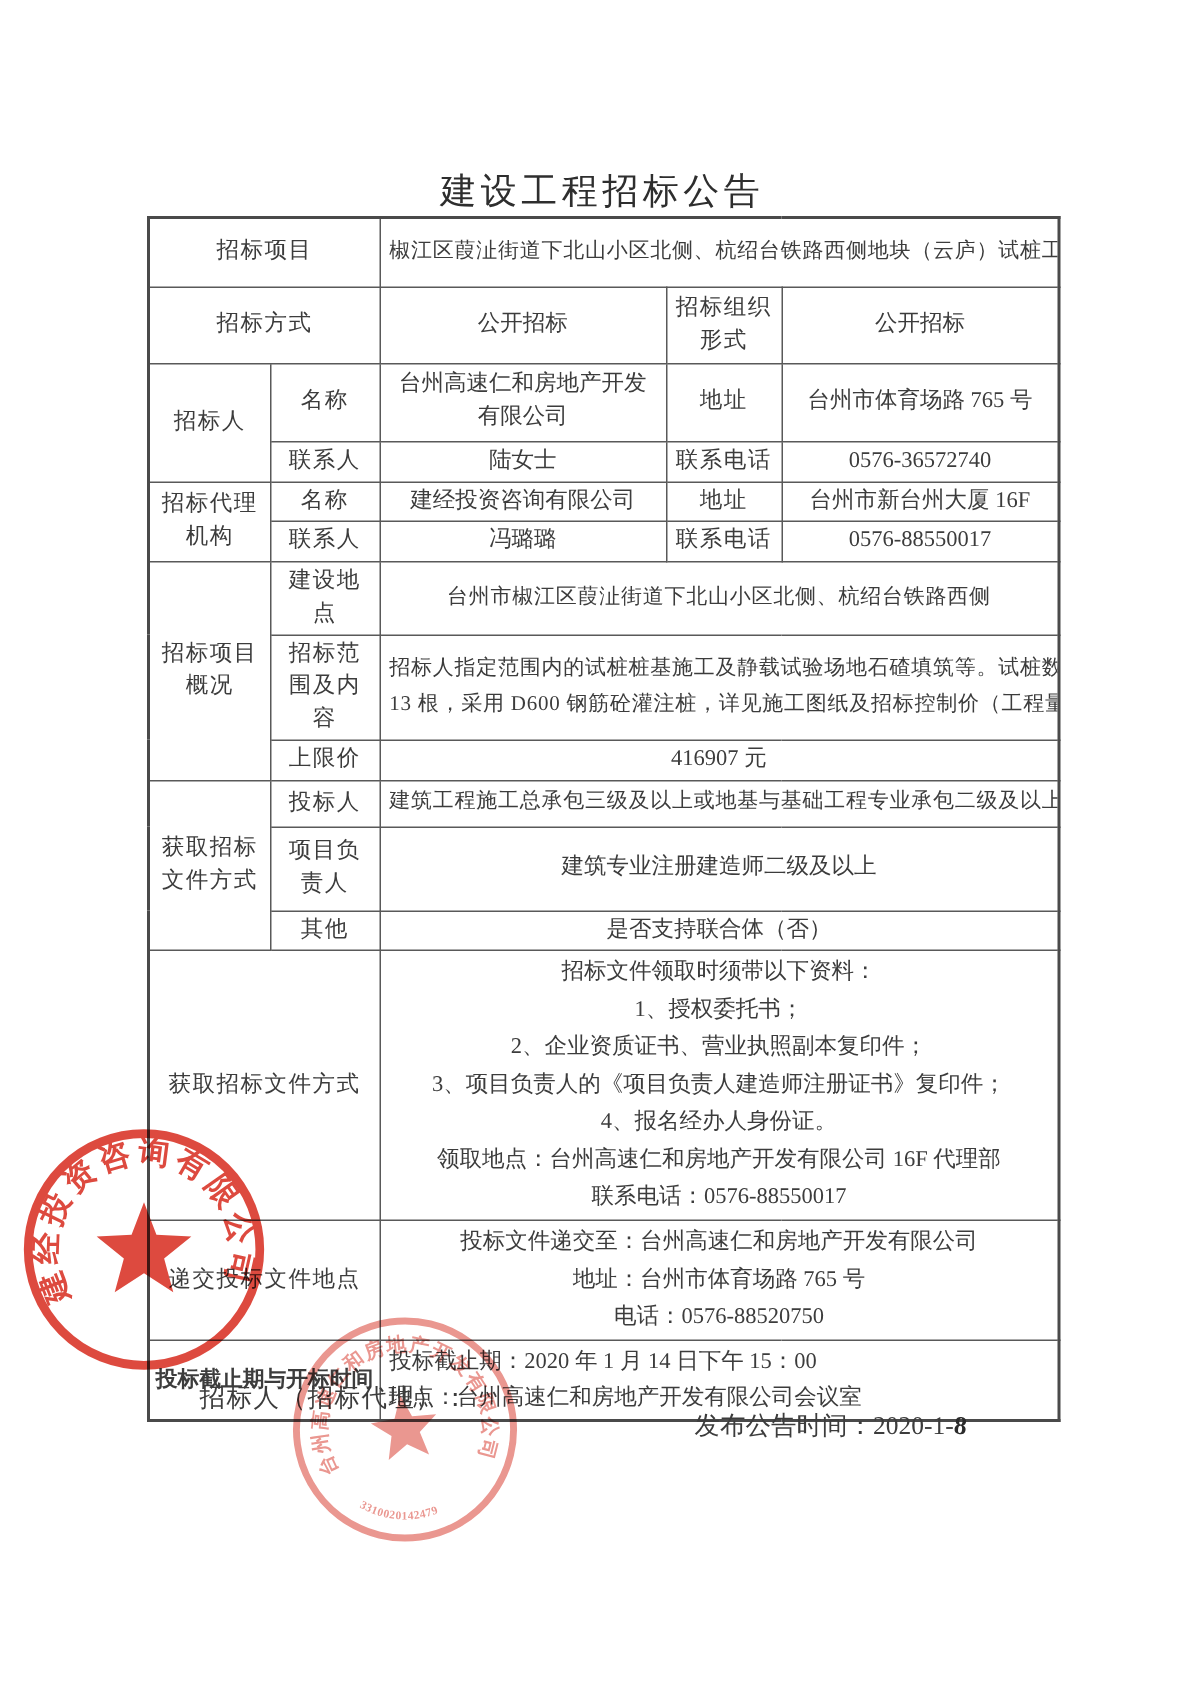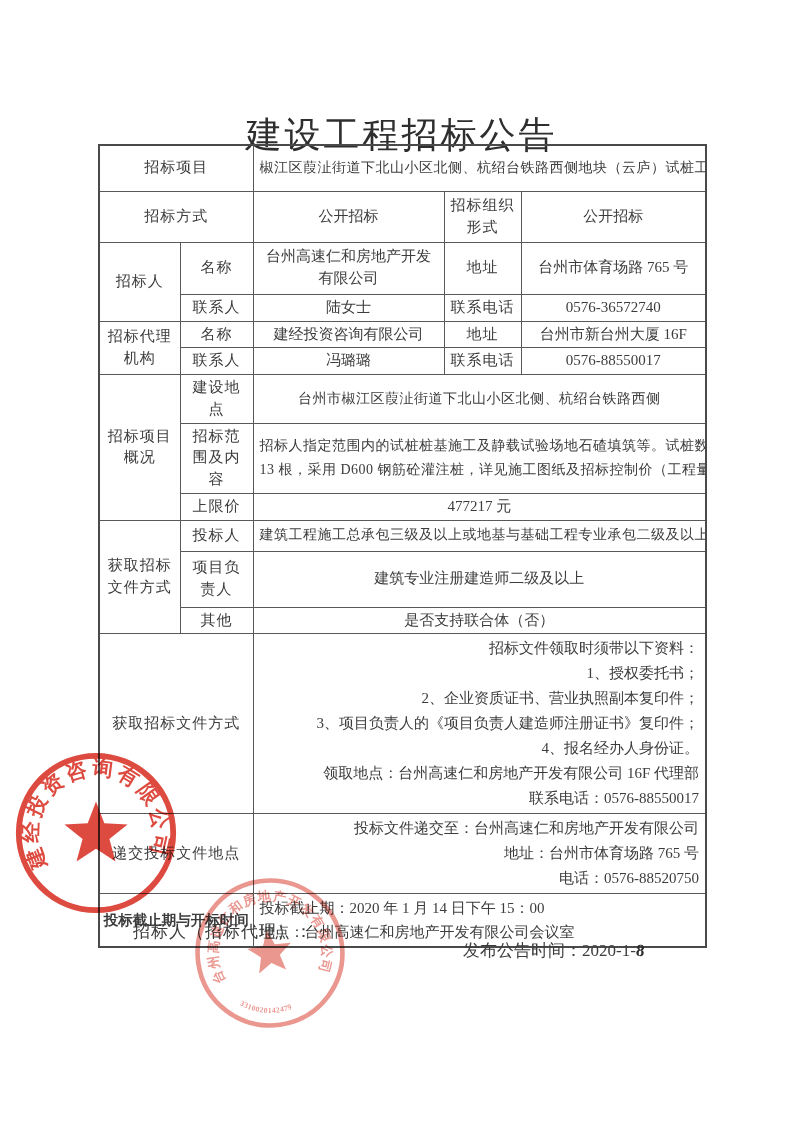--- a/index.html
+++ b/index.html
@@ -7,40 +7,40 @@
     position:relative;
     width:800px;height:1131px;
     margin:0 auto;
     background:#ffffff;
     font-family:"Liberation Serif","DejaVu Serif",serif;
     color:#3c3c3c;
     overflow:hidden;
   }
   #doc-title{
     position:absolute;left:98px;top:111px;width:607px;
-    text-align:center;font-size:36px;letter-spacing:3px;color:#2e2e2e;font-family:Liberation Mono, monospace;
+    text-align:center;font-size:24px;letter-spacing:3px;color:#2e2e2e;font-family:Liberation Mono, monospace;
   }
   table.doc{
     position:absolute;left:98px;top:144px;
     border-collapse:collapse;table-layout:fixed;
     width:607px;
     border:2px solid #4a4a4a;
     font-size:15px;color:#3c3c3c;
   }
   table.doc td{
     border:1px solid #595959;
     padding:2px 6px;
     text-align:center;vertical-align:middle;
     overflow:hidden;
     line-height:1.45;
   }
   td.lab{letter-spacing:1px;}
   td.left{text-align:left;padding-left:10px;}
   .fit{font-size:14px;white-space:nowrap;letter-spacing:0.5px;}
-  .lines div{white-space:nowrap;line-height:25px;text-align:right;}
+  .lines div{white-space:nowrap;line-height:25px;text-align:center;}
   .lines-tight div{white-space:nowrap;line-height:24px;text-align:left;}
   #signature-line{
     position:absolute;left:133px;top:920px;font-size:17px;color:#3c3c3c;letter-spacing:1px;
   }
   #publish-time{
     position:absolute;left:463px;top:939px;font-size:17px;color:#3c3c3c;
   }
   #publish-time .digit{font-weight:bold;display:inline-block;transform:rotate(6deg);color:#2b2b2b;}
   .seal{position:absolute;mix-blend-mode:multiply;pointer-events:none;}
   #seal-agency{left:13px;top:750px;width:166px;height:166px;opacity:0.9;}
@@ -106,21 +106,21 @@
       </tr>
       <tr style="height:53px">
         <td class="lab">招标范围及内容</td>
         <td colspan="3" class="left lines-tight">
           <div class="fit">招标人指定范围内的试桩桩基施工及静载试验场地石碴填筑等。试桩数量</div>
           <div class="fit">13 根，采用 D600 钢筋砼灌注桩，详见施工图纸及招标控制价（工程量清单）。</div>
         </td>
       </tr>
       <tr style="height:22px">
         <td class="lab">上限价</td>
-        <td colspan="3">477217 元</td>
+        <td colspan="3">416907 元</td>
       </tr>
       <tr style="height:31px">
         <td rowspan="3" class="lab">获取招标文件方式</td>
         <td class="lab">投标人</td>
         <td colspan="3" class="fit">建筑工程施工总承包三级及以上或地基与基础工程专业承包二级及以上</td>
       </tr>
       <tr style="height:56px">
         <td class="lab">项目负责人</td>
         <td colspan="3">建筑专业注册建造师二级及以上</td>
       </tr>

